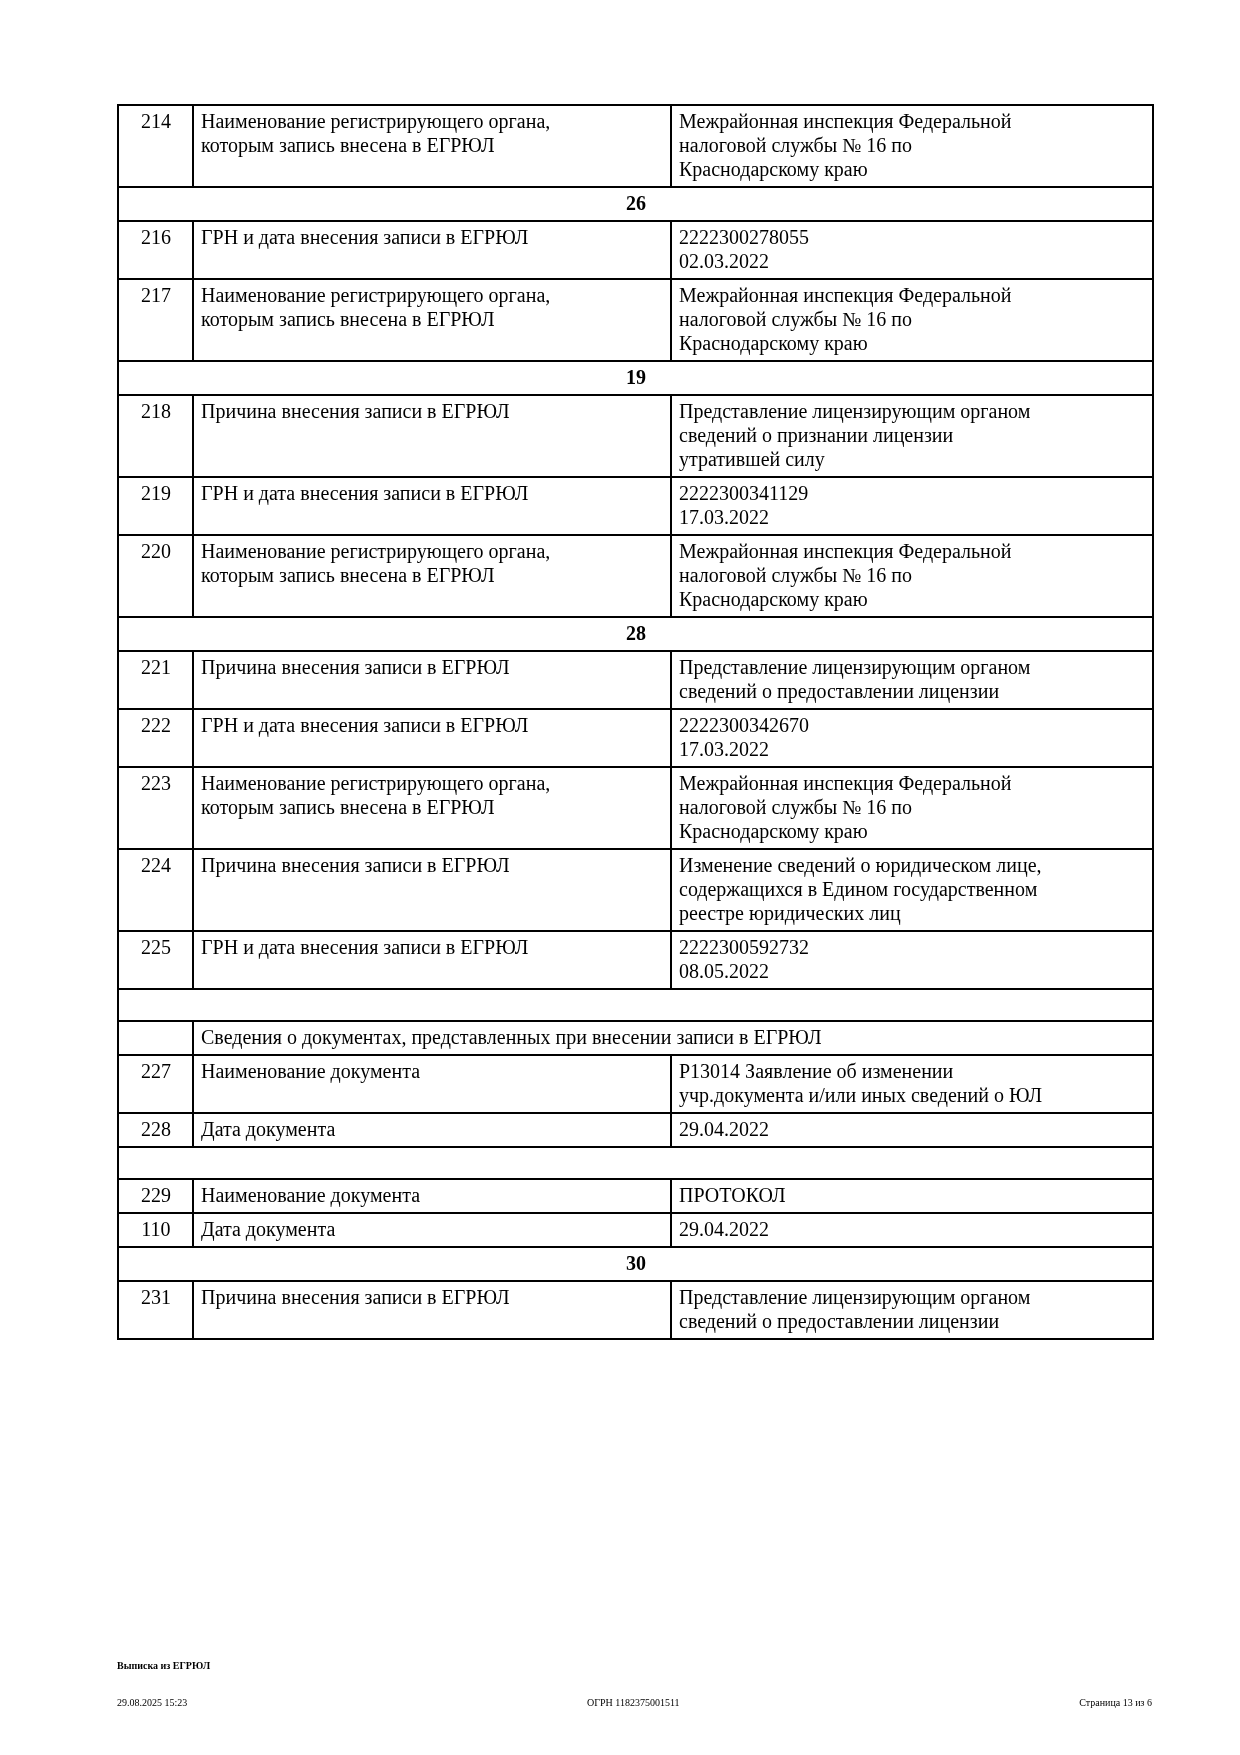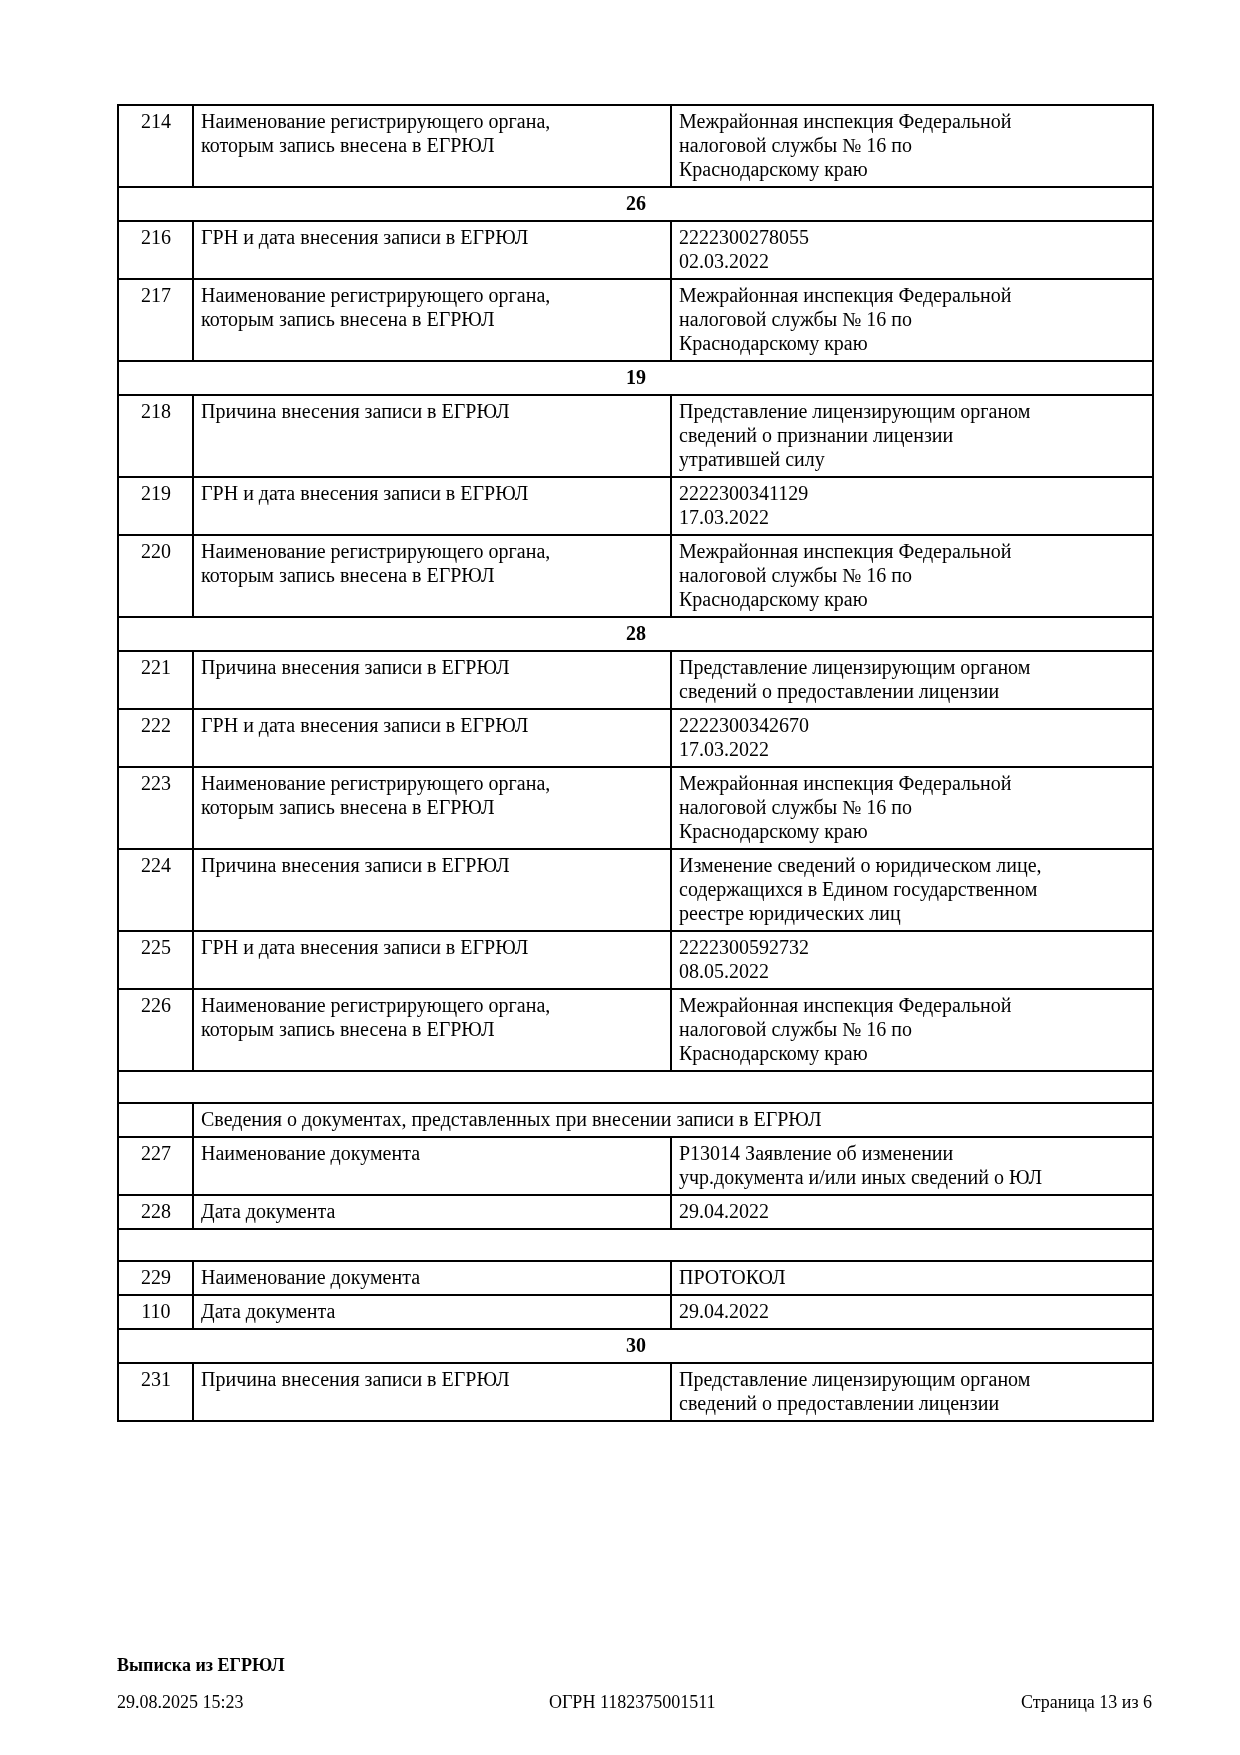--- a/index.html
+++ b/index.html
@@ -43,21 +43,21 @@
   td.spacer{
     height:22px;
     padding:4px;
   }
   td.merged{}
   .footer{
     position:absolute;
     left:117px;
     top:1656px;
     width:1035px;
-    font-size:18px;
+    font-size:10px;
     line-height:19px;
   }
   .footer-title{font-weight:bold;}
   .footer-line2{
     display:flex;
     justify-content:space-between;
     align-items:baseline;
     margin-top:18px;
   }
 </style>
@@ -150,28 +150,20 @@
           <td class="label">Причина внесения записи в ЕГРЮЛ</td>
           <td class="value">Изменение сведений о юридическом лице,
 содержащихся в Едином государственном
 реестре юридических лиц</td>
         </tr>
         <tr>
           <td class="num">225</td>
           <td class="label">ГРН и дата внесения записи в ЕГРЮЛ</td>
           <td class="value">2222300592732
 08.05.2022</td>
-        </tr>
-        <tr>
-          <td class="num">226</td>
-          <td class="label">Наименование регистрирующего органа,
-которым запись внесена в ЕГРЮЛ</td>
-          <td class="value">Межрайонная инспекция Федеральной
-налоговой службы № 16 по
-Краснодарскому краю</td>
         </tr>
         <tr>
           <td class="spacer" colspan="3"></td>
         </tr>
         <tr>
           <td class="num"></td>
           <td class="merged" colspan="2">Сведения о документах, представленных при внесении записи в ЕГРЮЛ</td>
         </tr>
         <tr>
           <td class="num">227</td>

